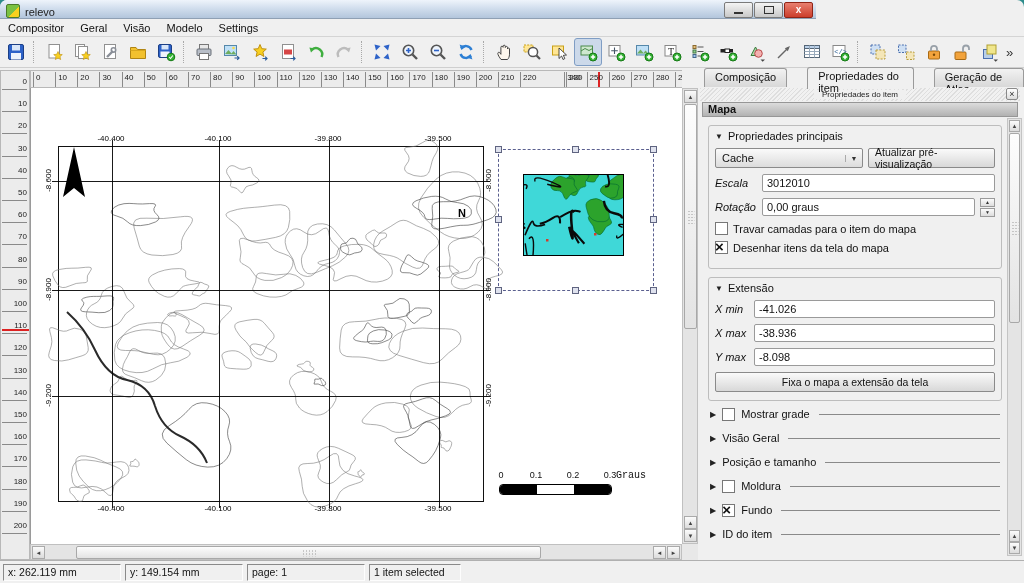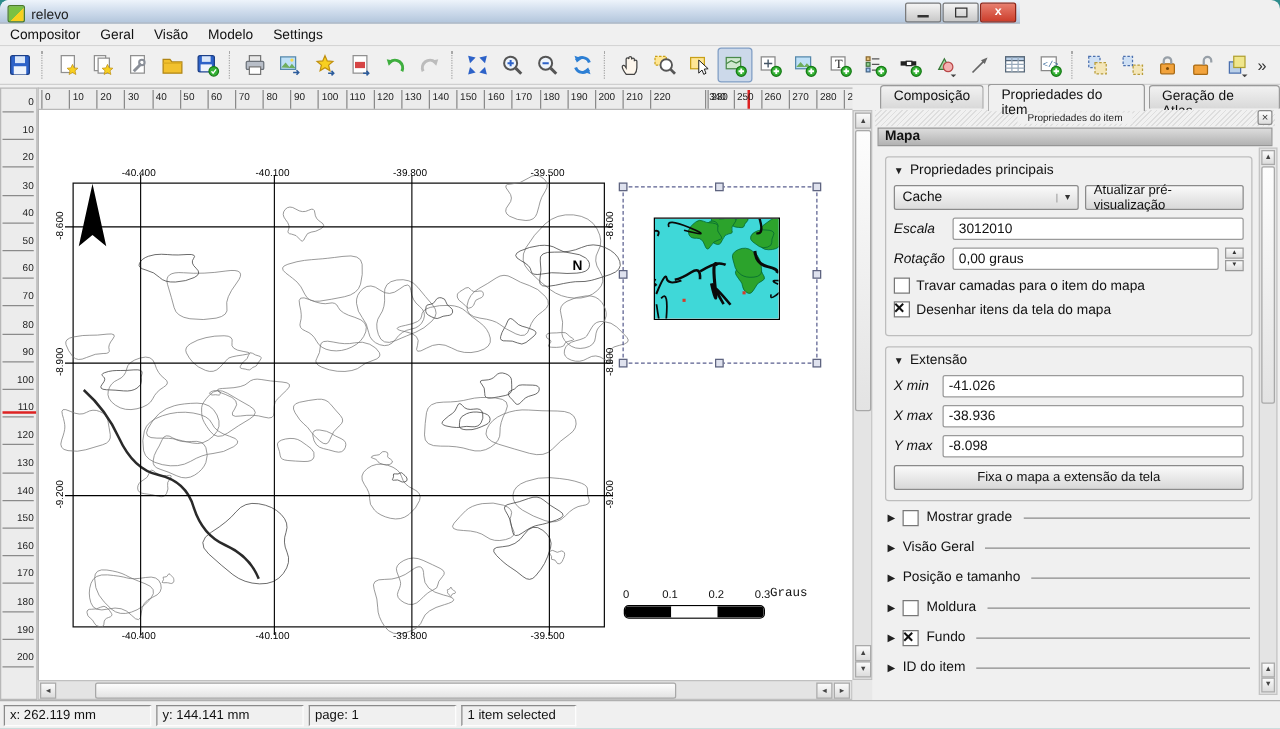--- a/index.html
+++ b/index.html
@@ -54,21 +54,21 @@
   
   .vscroll{position:absolute;left:682px;top:88px;width:16px;height:456px;background:#e4e4e4;border:1px solid #c0c0c0;box-sizing:border-box;}
   .hscroll{position:absolute;left:30px;top:544px;width:652px;height:16px;background:#e4e4e4;border:1px solid #c0c0c0;box-sizing:border-box;}
   .sbtn{position:absolute;background:linear-gradient(#fbfbfb,#dcdcdc);border:1px solid #aaa;box-sizing:border-box;font-size:6px;color:#444;display:flex;align-items:center;justify-content:center;}
   .sthumb{position:absolute;background:linear-gradient(#fdfdfd,#e3e3e3);border:1px solid #a8a8a8;border-radius:2px;box-sizing:border-box;}
   .grip{position:absolute;left:50%;top:50%;transform:translate(-50%,-50%);width:14px;height:7px;background:radial-gradient(#9a9a9a 22%,transparent 25%) 0 0/3px 3px;}
   .gripv{width:7px;height:14px;}
   .scrollcorner{position:absolute;left:682px;top:544px;width:16px;height:16px;background:#e8e8e8;}
   
   .panel{position:absolute;left:698px;top:68px;width:326px;height:492px;background:#f0f0f0;}
-  .tabs{position:absolute;left:6px;top:0;display:flex;gap:3px;height:20px;}
+  .tabs{position:absolute;left:6px;top:0;display:flex;gap:20px;height:20px;}
   .tab{font-size:11px;color:#111;padding:2px 10px 1px;border:1px solid #9a9a9a;border-bottom:none;border-radius:3px 3px 0 0;background:linear-gradient(#f2f2f2,#d8d8d8);height:15px;}
   .tab.active{background:#f0f0f0;height:18px;margin-top:-1px;position:relative;z-index:2;}
   .docktitle{position:absolute;left:2px;top:20px;width:320px;height:13px;background:repeating-linear-gradient(135deg,#dedede 0 1px,#f1f1f1 1px 3px);display:flex;align-items:center;justify-content:center;}
   .docktitle .dlabel{font-size:8px;color:#222;background:#f0f0f0;padding:0 8px;}
   .dockclose{position:absolute;right:2px;top:0;width:12px;height:12px;border:1px solid #8a8a8a;border-radius:2px;background:linear-gradient(#fff,#ddd);font-size:9px;line-height:10px;text-align:center;color:#333;box-sizing:border-box;}
   .mapheader{position:absolute;left:4px;top:34px;width:316px;height:15px;background:linear-gradient(#dcdcdc,#b2b2b2);border:1px solid #969696;box-sizing:border-box;font-size:11px;font-weight:bold;color:#111;padding:0 5px;line-height:13px;}
   .pcontent{position:absolute;left:4px;top:49px;width:302px;bottom:2px;overflow:hidden;font-size:11px;color:#111;}
   .group{border:1px solid #bdbdbd;border-radius:3px;margin:8px 2px 0 6px;padding:4px 6px 8px;}
   .gtitle{display:flex;align-items:center;gap:5px;margin-bottom:6px;}
   .tri{font-size:8px;color:#222;}
@@ -705,18 +705,18 @@
       <span class="sthumb" style="left:1px;top:14px;width:11px;height:190px">
           <span class="grip gripv"></span>
         </span>
       <span class="sbtn" style="left:1px;bottom:13px;width:11px;height:12px">▲</span>
       <span class="sbtn" style="left:1px;bottom:1px;width:11px;height:12px">▼</span>
     </div>
   </div>
 
   <div class="statusbar">
     <span class="sbox" style="width:108px">x: 262.119 mm</span>
-    <span class="sbox" style="width:108px">y: 144.141 mm</span>
+    <span class="sbox" style="width:108px">y: 149.154 mm</span>
     <span class="sbox" style="width:108px">page: 1</span>
     <span class="sbox" style="width:82px">1 item selected</span>
   </div>
 
 </div>
 
 </body></html>

